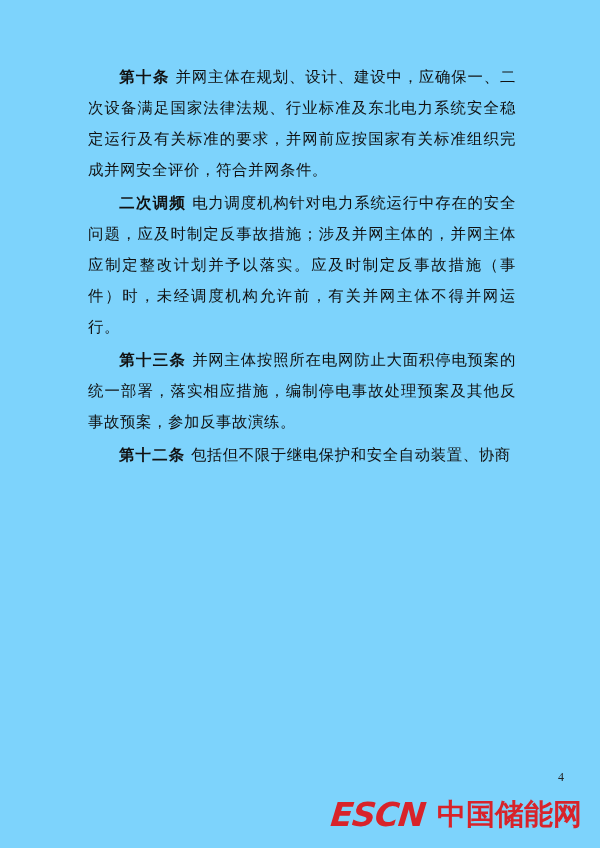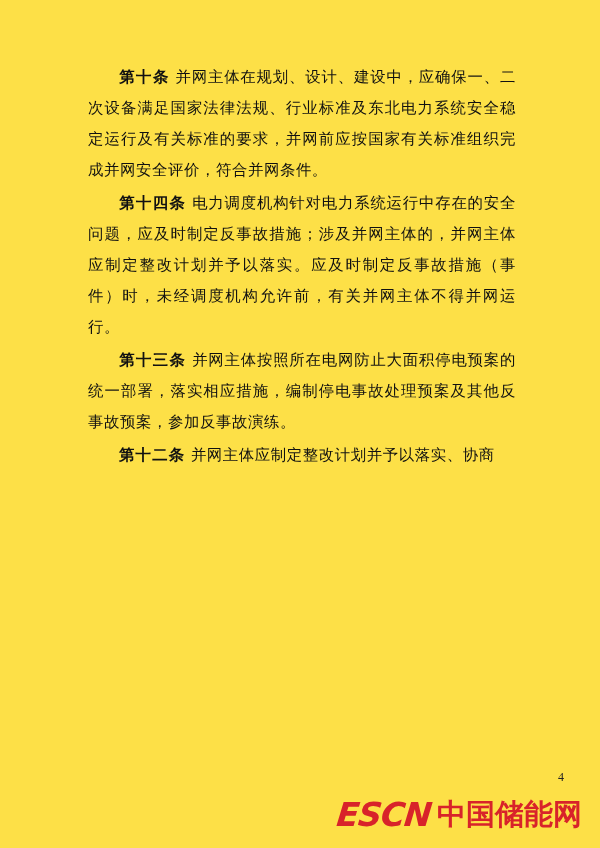--- a/index.html
+++ b/index.html
@@ -13,21 +13,21 @@
     font-family: "DejaVu Sans", "Liberation Sans", sans-serif;
     position: relative;
     overflow: hidden;
   }
   .page {
     position: absolute;
     left: 0;
     top: 0;
     width: 600px;
     height: 848px;
-    background: #fde047;
+    background: #7dd3fc;
   }
   .doc-body {
     position: absolute;
     left: 88px;
     top: 62px;
     width: 428px;
   }
   .para {
     margin: 0 0 2px 0;
     font-size: 15.4px;
@@ -71,46 +71,46 @@
     line-height: 1;
     transform: skewX(-6deg);
   }
   .wm-cn {
     font-family: "DejaVu Sans", "Liberation Sans", sans-serif;
     font-weight: bold;
     font-size: 29px;
     color: #d8232a;
     letter-spacing: 0px;
     line-height: 1;
-    margin-left: 6px;
+    margin-left: 12px;
   }
 </style>
 </head>
 <body>
 
 <div class="page">
 
   <div class="doc-body">
 
     <p class="para">
       <span class="indent"></span><span class="lead">第十条</span> <span>并网主体在规划、设计、建设中，应确保一、二次设备满足国家法律法规、行业标准及东北电力系统安全稳定运行及有关标准的要求，并网前应按国家有关标准组织完成并网安全评价，符合并网条件。</span>
     </p>
 
 
     <p class="para">
-      <span class="indent"></span><span class="lead">第十四条</span> <span>电力调度机构针对电力系统运行中存在的安全问题，应及时制定反事故措施；涉及并网主体的，并网主体应制定整改计划并予以落实。应及时制定反事故措施（事件）时，未经调度机构允许前，有关并网主体不得并网运行。</span>
+      <span class="indent"></span><span class="lead">二次调频</span> <span>电力调度机构针对电力系统运行中存在的安全问题，应及时制定反事故措施；涉及并网主体的，并网主体应制定整改计划并予以落实。应及时制定反事故措施（事件）时，未经调度机构允许前，有关并网主体不得并网运行。</span>
     </p>
 
     <p class="para">
       <span class="indent"></span><span class="lead">第十三条</span> <span>并网主体按照所在电网防止大面积停电预案的统一部署，落实相应措施，编制停电事故处理预案及其他反事故预案，参加反事故演练。</span>
     </p>
 
 
     <p class="para">
-      <span class="indent"></span><span class="lead">第十二条</span> <span>并网主体应制定整改计划并予以落实、协商</span>
+      <span class="indent"></span><span class="lead">第十二条</span> <span>包括但不限于继电保护和安全自动装置、协商</span>
     </p>
 
   </div>
 
   <div class="page-number">4</div>
 
   <div class="watermark">
     <span class="wm-escn">ESCN</span>
     <span class="wm-cn">中国储能网</span>
   </div>

